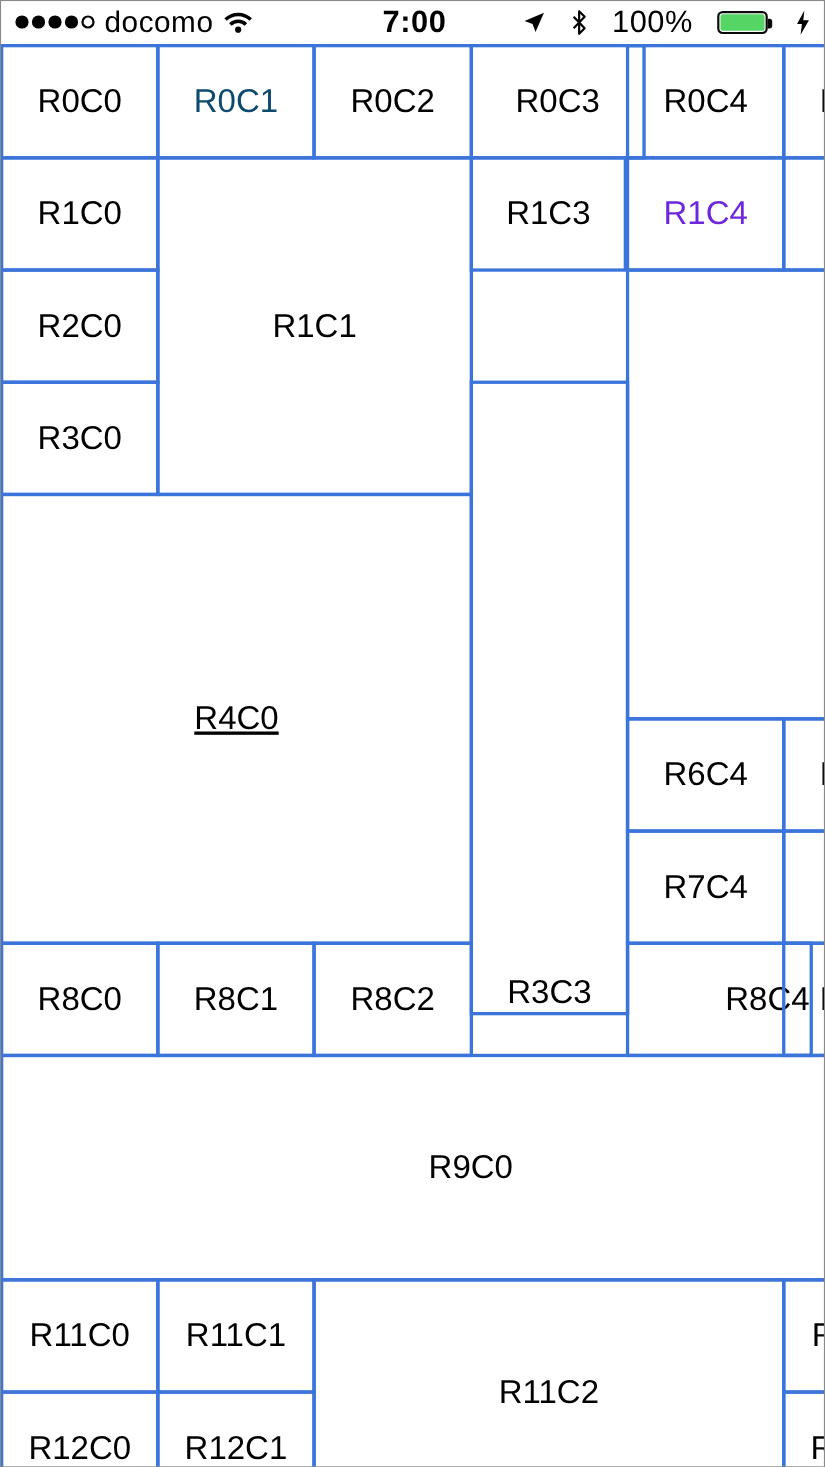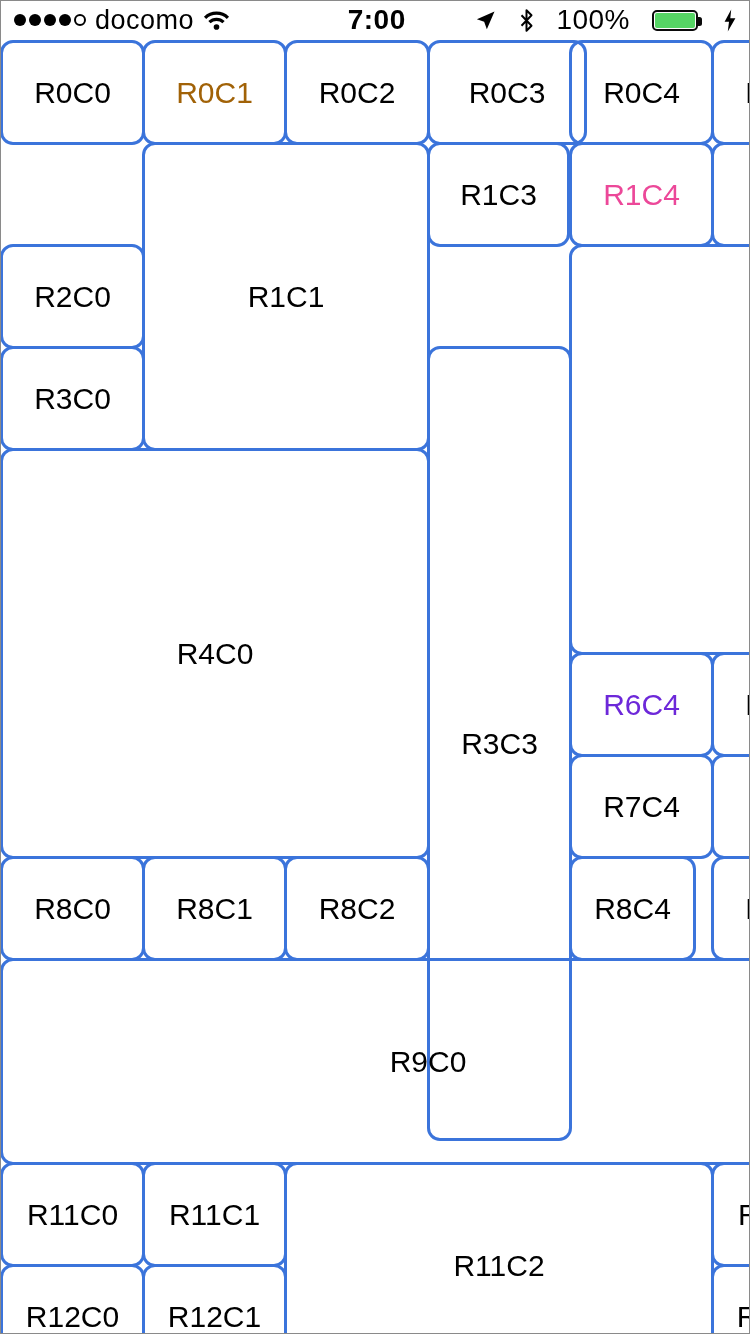--- a/index.html
+++ b/index.html
@@ -36,21 +36,21 @@
   .battery-fill { width:100%; height:100%; border-radius:2px; }
   .battery-nub { position:absolute; right:-6px; top:5px; width:4px; height:9px;
     background:#0a0a0a; border-radius:0 2.5px 2.5px 0; }
   .icon { display:block; }
 
   
   .grid { position:absolute; inset:0; z-index:1; }
   .cell {
     position:absolute; box-sizing:border-box;
     display:flex; align-items:center; justify-content:center;
-    font-size:30px; white-space:nowrap; overflow:visible;border-radius:13px;
+    font-size:30px; white-space:nowrap; overflow:visible;
   }
 </style>
 </head>
 <body>
 
 <div id="screen">
 
   <div class="status-bar">
     <div class="sb-left">
       <div class="signal-dots">
@@ -85,84 +85,87 @@
       <svg class="icon" width="12" height="23" viewBox="0 0 12 22">
         <path d="M7.2,0 L0.6,12.3 L5,12.3 L3.8,22 L11.4,8.8 L6.3,8.8 Z" fill="#000"></path>
       </svg>
     </div>
   </div>
 
   <div class="grid">
       <div class="cell" style="left: 0px; top: 40px; width: 145px; height: 105px; border: 3px solid rgb(59, 116, 219); color: rgb(0, 0, 0);">
         <span>R0C0</span>
       </div>
-      <div class="cell" style="left: 142px; top: 40px; width: 145px; height: 105px; border: 3px solid rgb(59, 116, 219); color: #a16207;">
+      <div class="cell" style="left: 142px; top: 40px; width: 145px; height: 105px; border: 3px solid rgb(59, 116, 219); color: #0c4a6e;">
         <span>R0C1</span>
       </div>
       <div class="cell" style="left: 284px; top: 40px; width: 146px; height: 105px; border: 3px solid rgb(59, 116, 219); color: rgb(0, 0, 0);">
         <span>R0C2</span>
       </div>
       <div class="cell" style="left: 427px; top: 40px; width: 160px; height: 105px; border: 3px solid rgb(59, 116, 219); color: rgb(0, 0, 0);">
         <span>R0C3</span>
       </div>
       <div class="cell" style="left: 569px; top: 40px; width: 145px; height: 105px; border: 3px solid rgb(59, 116, 219); color: rgb(0, 0, 0);">
         <span>R0C4</span>
       </div>
       <div class="cell" style="left: 711px; top: 40px; width: 145px; height: 105px; border: 3px solid rgb(59, 116, 219); color: rgb(0, 0, 0);">
         <span>R0C5</span>
       </div>
+      <div class="cell" style="left: 0px; top: 142px; width: 145px; height: 105px; border: 3px solid rgb(59, 116, 219); color: rgb(0, 0, 0);">
+        <span>R1C0</span>
+      </div>
       <div class="cell" style="left: 142px; top: 142px; width: 288px; height: 309px; border: 3px solid rgb(59, 116, 219); color: rgb(0, 0, 0);">
         <span>R1C1</span>
       </div>
       <div class="cell" style="left: 427px; top: 142px; width: 143px; height: 105px; border: 3px solid rgb(59, 116, 219); color: rgb(0, 0, 0);">
         <span>R1C3</span>
       </div>
-      <div class="cell" style="left: 569px; top: 142px; width: 145px; height: 105px; border: 3px solid rgb(59, 116, 219); color: #ec4899;">
+      <div class="cell" style="left: 569px; top: 142px; width: 145px; height: 105px; border: 3px solid rgb(59, 116, 219); color: #6d28d9;">
         <span>R1C4</span>
       </div>
       <div class="cell" style="left: 711px; top: 142px; width: 287px; height: 105px; border: 3px solid rgb(59, 116, 219); color: rgb(0, 0, 0);">
         <span></span>
       </div>
       <div class="cell" style="left: 0px; top: 244px; width: 145px; height: 105px; border: 3px solid rgb(59, 116, 219); color: rgb(0, 0, 0);">
         <span>R2C0</span>
       </div>
       <div class="cell" style="left: 569px; top: 244px; width: 571px; height: 411px; border: 3px solid rgb(59, 116, 219); color: rgb(0, 0, 0);">
         <span></span>
       </div>
       <div class="cell" style="left: 0px; top: 346px; width: 145px; height: 105px; border: 3px solid rgb(59, 116, 219); color: rgb(0, 0, 0);">
         <span>R3C0</span>
       </div>
-      <div class="cell" style="left: 427px; top: 346px; width: 145px; height: 795px; border: 3px solid rgb(59, 116, 219); color: rgb(0, 0, 0);">
+      <div class="cell" style="left: 427px; top: 346px; width: 145px; height: 577px; border: 3px solid rgb(59, 116, 219); color: rgb(0, 0, 0); align-items: flex-end;">
         <span>R3C3</span>
       </div>
-      <div class="cell" style="left: 0px; top: 448px; width: 430px; height: 411px; border: 3px solid rgb(59, 116, 219); color: rgb(0, 0, 0);">
+      <div class="cell" style="left: 0px; top: 448px; width: 430px; height: 411px; border: 3px solid rgb(59, 116, 219); color: rgb(0, 0, 0); text-decoration: underline;">
         <span>R4C0</span>
       </div>
-      <div class="cell" style="left: 569px; top: 652px; width: 145px; height: 105px; border: 3px solid rgb(59, 116, 219); color: #6d28d9;">
+      <div class="cell" style="left: 569px; top: 652px; width: 145px; height: 105px; border: 3px solid rgb(59, 116, 219); color: #000000;">
         <span>R6C4</span>
       </div>
       <div class="cell" style="left: 711px; top: 652px; width: 145px; height: 105px; border: 3px solid rgb(59, 116, 219); color: rgb(0, 0, 0);">
         <span>R6C5</span>
       </div>
       <div class="cell" style="left: 569px; top: 754px; width: 145px; height: 105px; border: 3px solid rgb(59, 116, 219); color: rgb(0, 0, 0);">
         <span>R7C4</span>
       </div>
       <div class="cell" style="left: 711px; top: 754px; width: 287px; height: 105px; border: 3px solid rgb(59, 116, 219); color: rgb(0, 0, 0);">
         <span></span>
       </div>
       <div class="cell" style="left: 0px; top: 856px; width: 145px; height: 105px; border: 3px solid rgb(59, 116, 219); color: rgb(0, 0, 0);">
         <span>R8C0</span>
       </div>
       <div class="cell" style="left: 142px; top: 856px; width: 145px; height: 105px; border: 3px solid rgb(59, 116, 219); color: rgb(0, 0, 0);">
         <span>R8C1</span>
       </div>
       <div class="cell" style="left: 284px; top: 856px; width: 146px; height: 105px; border: 3px solid rgb(59, 116, 219); color: rgb(0, 0, 0);">
         <span>R8C2</span>
       </div>
-      <div class="cell" style="left: 569px; top: 856px; width: 127px; height: 105px; border: 3px solid rgb(59, 116, 219); color: rgb(0, 0, 0);">
+      <div class="cell" style="left: 569px; top: 856px; width: 170px; height: 105px; border: 3px solid rgb(59, 116, 219); color: rgb(0, 0, 0); justify-content: flex-end;">
         <span>R8C4</span>
       </div>
       <div class="cell" style="left: 711px; top: 856px; width: 145px; height: 105px; border: 3px solid rgb(59, 116, 219); color: rgb(0, 0, 0);">
         <span>R8C5</span>
       </div>
       <div class="cell" style="left: 0px; top: 958px; width: 856px; height: 207px; border: 3px solid rgb(59, 116, 219); color: rgb(0, 0, 0);">
         <span>R9C0</span>
       </div>
       <div class="cell" style="left: 0px; top: 1162px; width: 145px; height: 105px; border: 3px solid rgb(59, 116, 219); color: rgb(0, 0, 0);">
         <span>R11C0</span>

